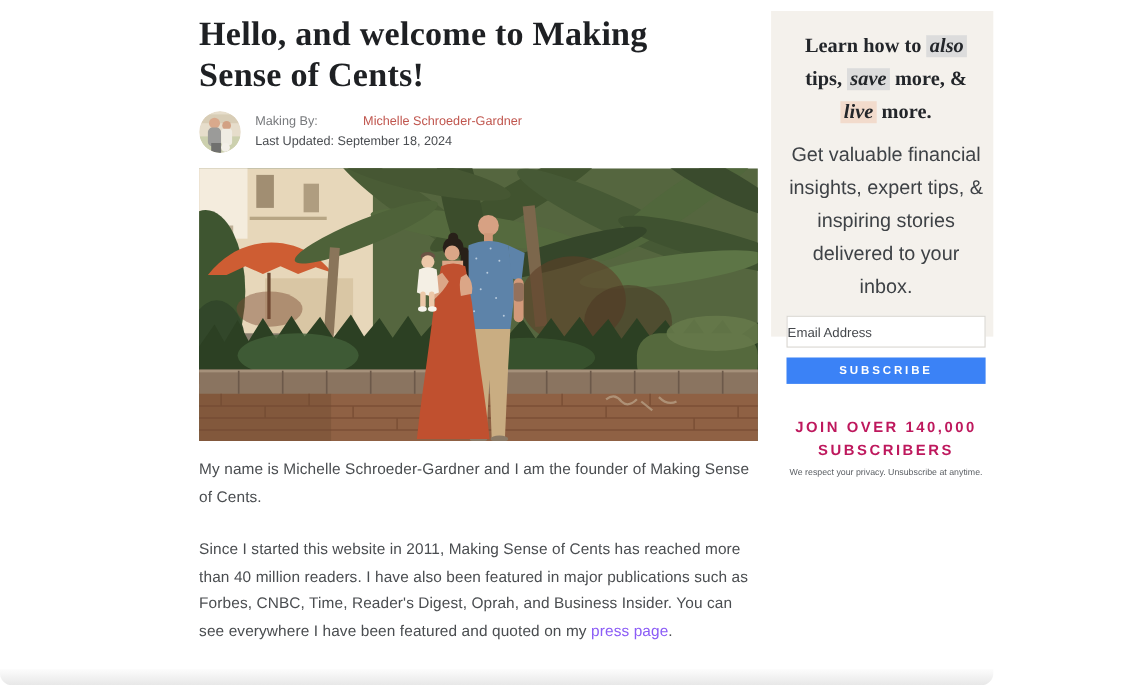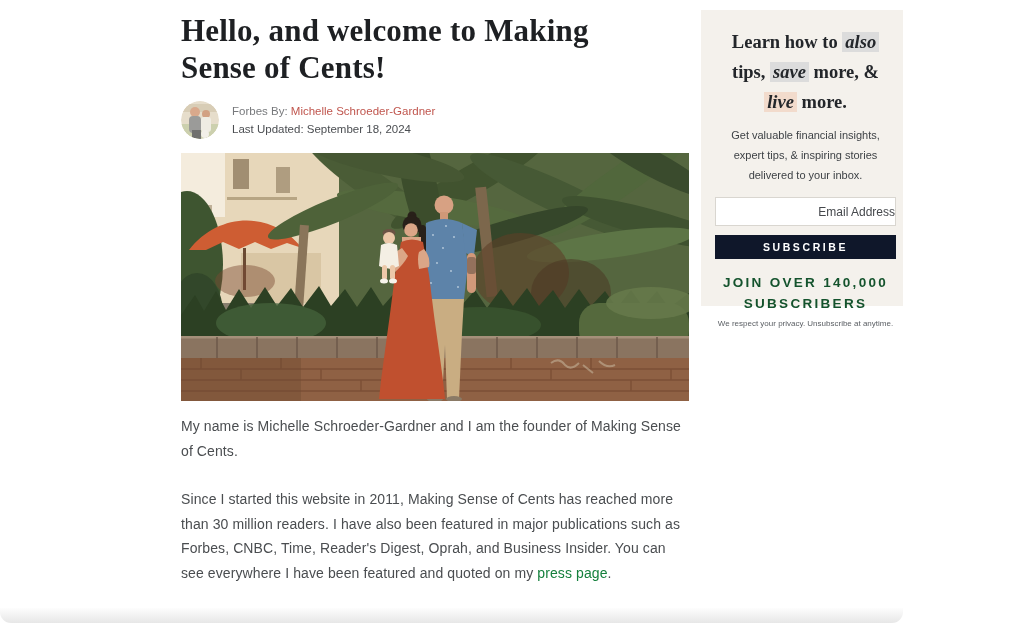--- a/index.html
+++ b/index.html
@@ -28,35 +28,35 @@
     letter-spacing: 0.2px;
   }
 
   .byline { display: flex; align-items: center; margin-top: 15px; }
   .avatar {
     width: 38px; height: 38px; border-radius: 50%;
     overflow: hidden; flex: 0 0 38px;
   }
   .byline-text { margin-left: 13px; font-size: 11.5px; line-height: 18px; }
   .written-by-label { color: #77797c; }
-  .author-link { color: #c0564e; text-decoration: none; cursor: pointer; }
+  .author-link { color: #c0564e; text-decoration: none; cursor: pointer; margin-left: 38px; }
   .last-updated { color: #4b4e52; }
 
   .photo-wrap { margin-top: 14px; width: 508px; height: 248px; }
   .photo-wrap svg { display: block; }
 
   .body-copy { margin-top: 13px; }
   .body-copy p {
     font-size: 14px;
     line-height: 24.5px;
     color: #4a4d50;
     margin-bottom: 24px;
     letter-spacing: 0.1px;
   }
-  .inline-link { color: #15803d; text-decoration: none; cursor: pointer; }
+  .inline-link { color: #8b5cf6; text-decoration: none; cursor: pointer; }
 
   
   .sidebar {
     position: absolute;
     left: 701px; top: 10px;
     width: 209px; height: 296px;
     background: #f4f1ec;
     padding: 17px 14px 0 14px;
     text-align: center;
   }
@@ -66,58 +66,58 @@
     font-size: 18.5px;
     line-height: 30px;
     color: #23262a;
   }
   .hl { font-style: italic; padding: 0 3px; }
   .hl-gray { background: #dcdcdc; }
   .hl-peach { background: #f2dbcc; }
 
   .sidebar-desc {
     margin-top: 8px;
-    font-size: 11px;
-    line-height: 20px;
+    font-size: 18px;
+    line-height: 30px;
     color: #3e4246;
   }
 
   .email-input {
     margin-top: 12px;
     width: 181px; height: 29px;
     border: 1px solid #d9d6d0;
     background: #ffffff;
-    text-align: right;
+    text-align: left;
     font-family: "Liberation Sans", sans-serif;
     font-size: 12px;
     color: #3e4246;
     outline: none;
   }
   .email-input::placeholder { color: #45484c; opacity: 1; }
 
   .subscribe-button {
     margin-top: 9px;
     width: 181px; height: 24px;
     border: none;
-    background: #0f172a;
+    background: #3b82f6;
     color: #ffffff;
     font-family: "Liberation Sans", sans-serif;
     font-size: 10.5px;
     font-weight: bold;
     letter-spacing: 2.6px;
     cursor: pointer;
   }
 
   .join-text {
-    margin-top: 13px;
+    margin-top: 29px;
     font-size: 13.5px;
     font-weight: bold;
     letter-spacing: 2.3px;
     line-height: 21px;
-    color: #14532d;
+    color: #be185d;
   }
   .privacy-text {
     margin-top: 5px;
     font-size: 8px;
     color: #5c6065;
     white-space: nowrap;
   }
 
   
   .footer-strip {
@@ -152,21 +152,21 @@
             <rect x="8" y="15" width="12" height="17" rx="4" fill="#9b9b99"></rect>
             <circle cx="25" cy="13" r="4" fill="#d2a183"></circle>
             <rect x="20" y="16" width="10" height="15" rx="3" fill="#efece3"></rect>
             <rect x="11" y="29" width="9" height="9" fill="#70706e"></rect>
             <circle cx="24" cy="33" r="4" fill="#f2efe8"></circle>
           </g>
         </svg>
       </div>
       <div class="byline-text">
         <div>
-          <span class="written-by-label">Forbes By:</span>
+          <span class="written-by-label">Making By:</span>
           <a class="author-link">Michelle Schroeder-Gardner</a>
         </div>
         <div class="last-updated">Last Updated: September 18, 2024</div>
       </div>
     </div>
 
     <div class="photo-wrap">
       <svg viewBox="0 0 508 248" width="508" height="248" aria-hidden="true">
 
         <rect width="508" height="248" fill="#55663f"></rect>
@@ -281,21 +281,21 @@
         <path d="M200 92 Q208 88 216 92 L218 113 Q208 118 198 113 Z" fill="#f4efe4"></path>
         <rect x="201" y="112" width="5" height="15" rx="2.5" fill="#ecc8a9"></rect>
         <rect x="209" y="112" width="5" height="15" rx="2.5" fill="#ecc8a9"></rect>
         <ellipse cx="203" cy="128" rx="4" ry="2.5" fill="#f7f4ec"></ellipse>
         <ellipse cx="212" cy="128" rx="4" ry="2.5" fill="#f7f4ec"></ellipse>
       </svg>
     </div>
 
     <div class="body-copy">
       <p>My name is Michelle Schroeder-Gardner and I am the founder of Making Sense of Cents.</p>
-      <p><span>Since I started this website in 2011, Making Sense of Cents has reached more than 30 million readers. I have also been featured in major publications such as Forbes, CNBC, Time, Reader's Digest, Oprah, and Business Insider. You can see everywhere I have been featured and quoted on my </span><a class="inline-link">press page</a><span>.</span></p>
+      <p><span>Since I started this website in 2011, Making Sense of Cents has reached more than 40 million readers. I have also been featured in major publications such as Forbes, CNBC, Time, Reader's Digest, Oprah, and Business Insider. You can see everywhere I have been featured and quoted on my </span><a class="inline-link">press page</a><span>.</span></p>
       <p><span>I started Making Sense of Cents to document my own journey towards financial freedom (one example – due to this, I was able to </span></p>
     </div>
   </main>
 
   <aside class="sidebar">
     <h2 class="sidebar-title"><span>Learn how to </span><span class="hl hl-gray">also</span><span> tips, </span><span class="hl hl-gray">save</span><span> more, &amp; </span><span class="hl hl-peach">live</span><span> more.</span></h2>
 
     <p class="sidebar-desc">Get valuable financial insights, expert tips, &amp; inspiring stories delivered to your inbox.</p>
 
     <input class="email-input" type="text" placeholder="Email Address" style="">

